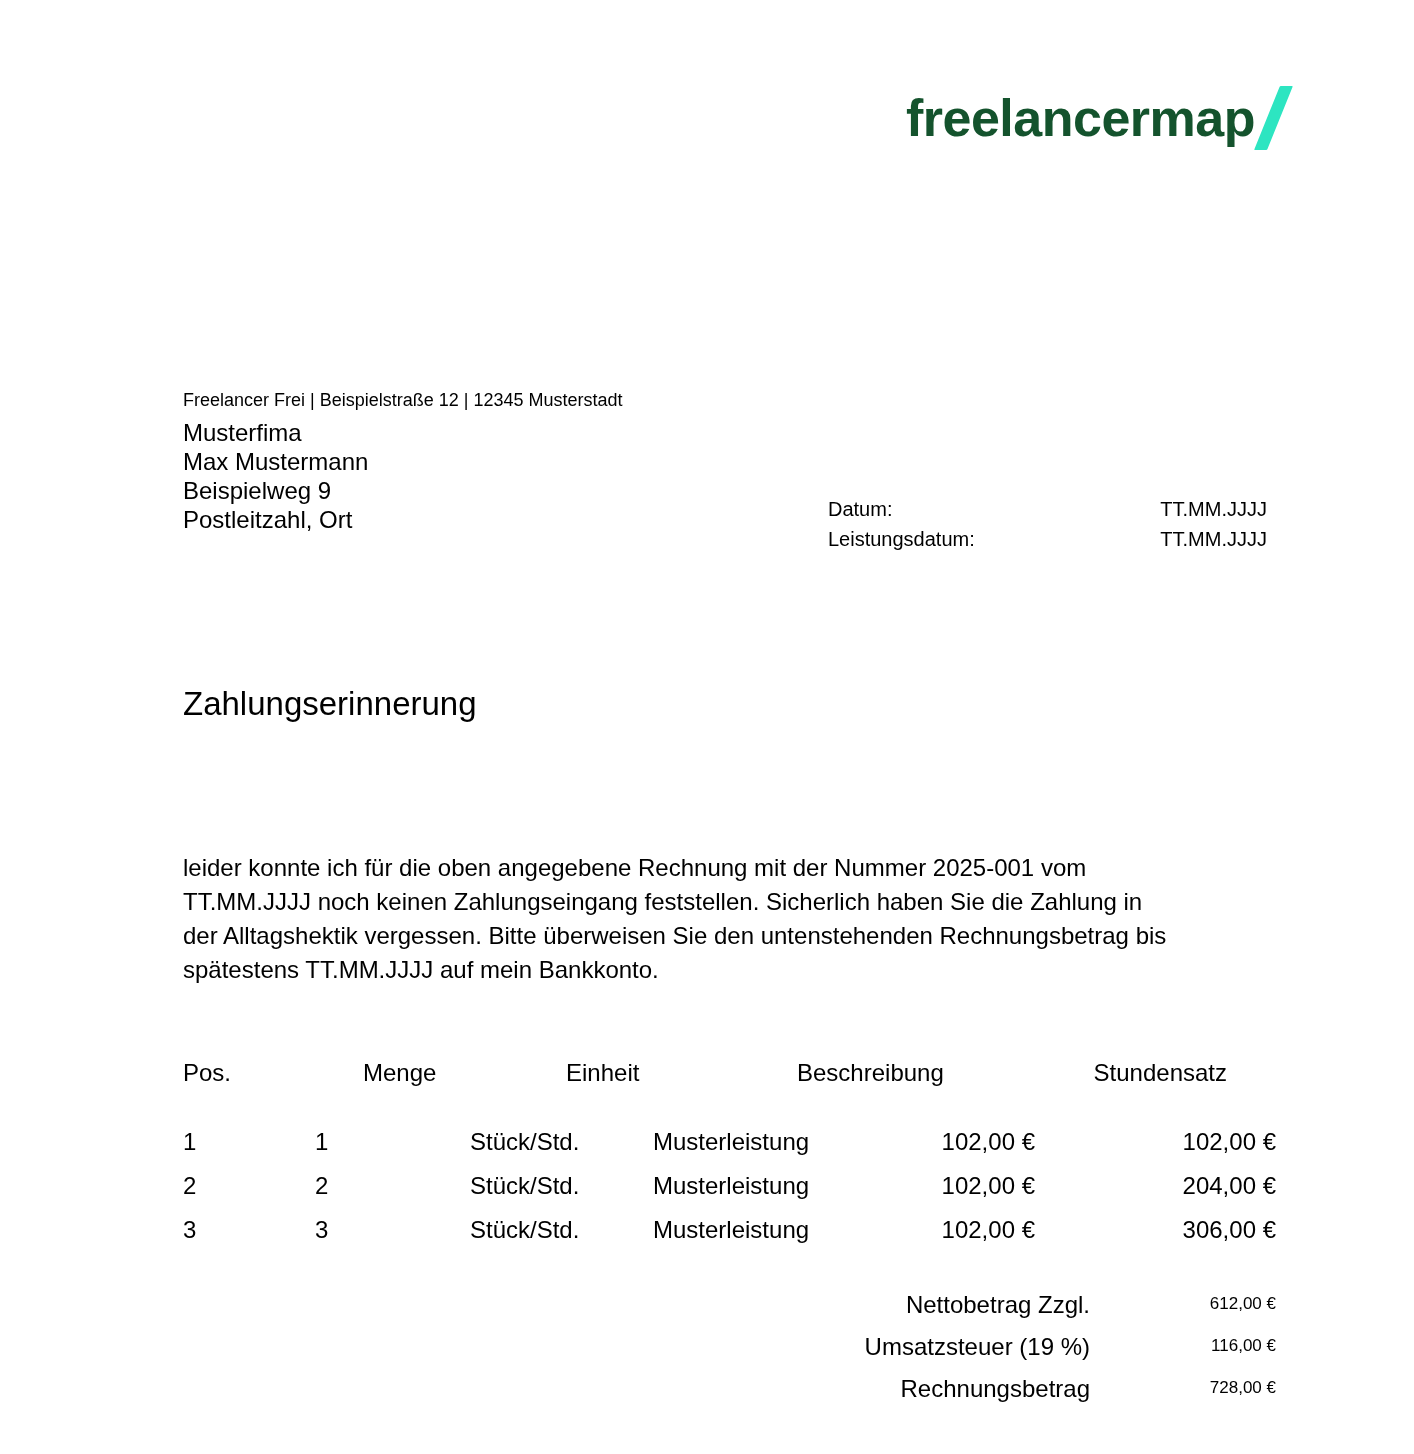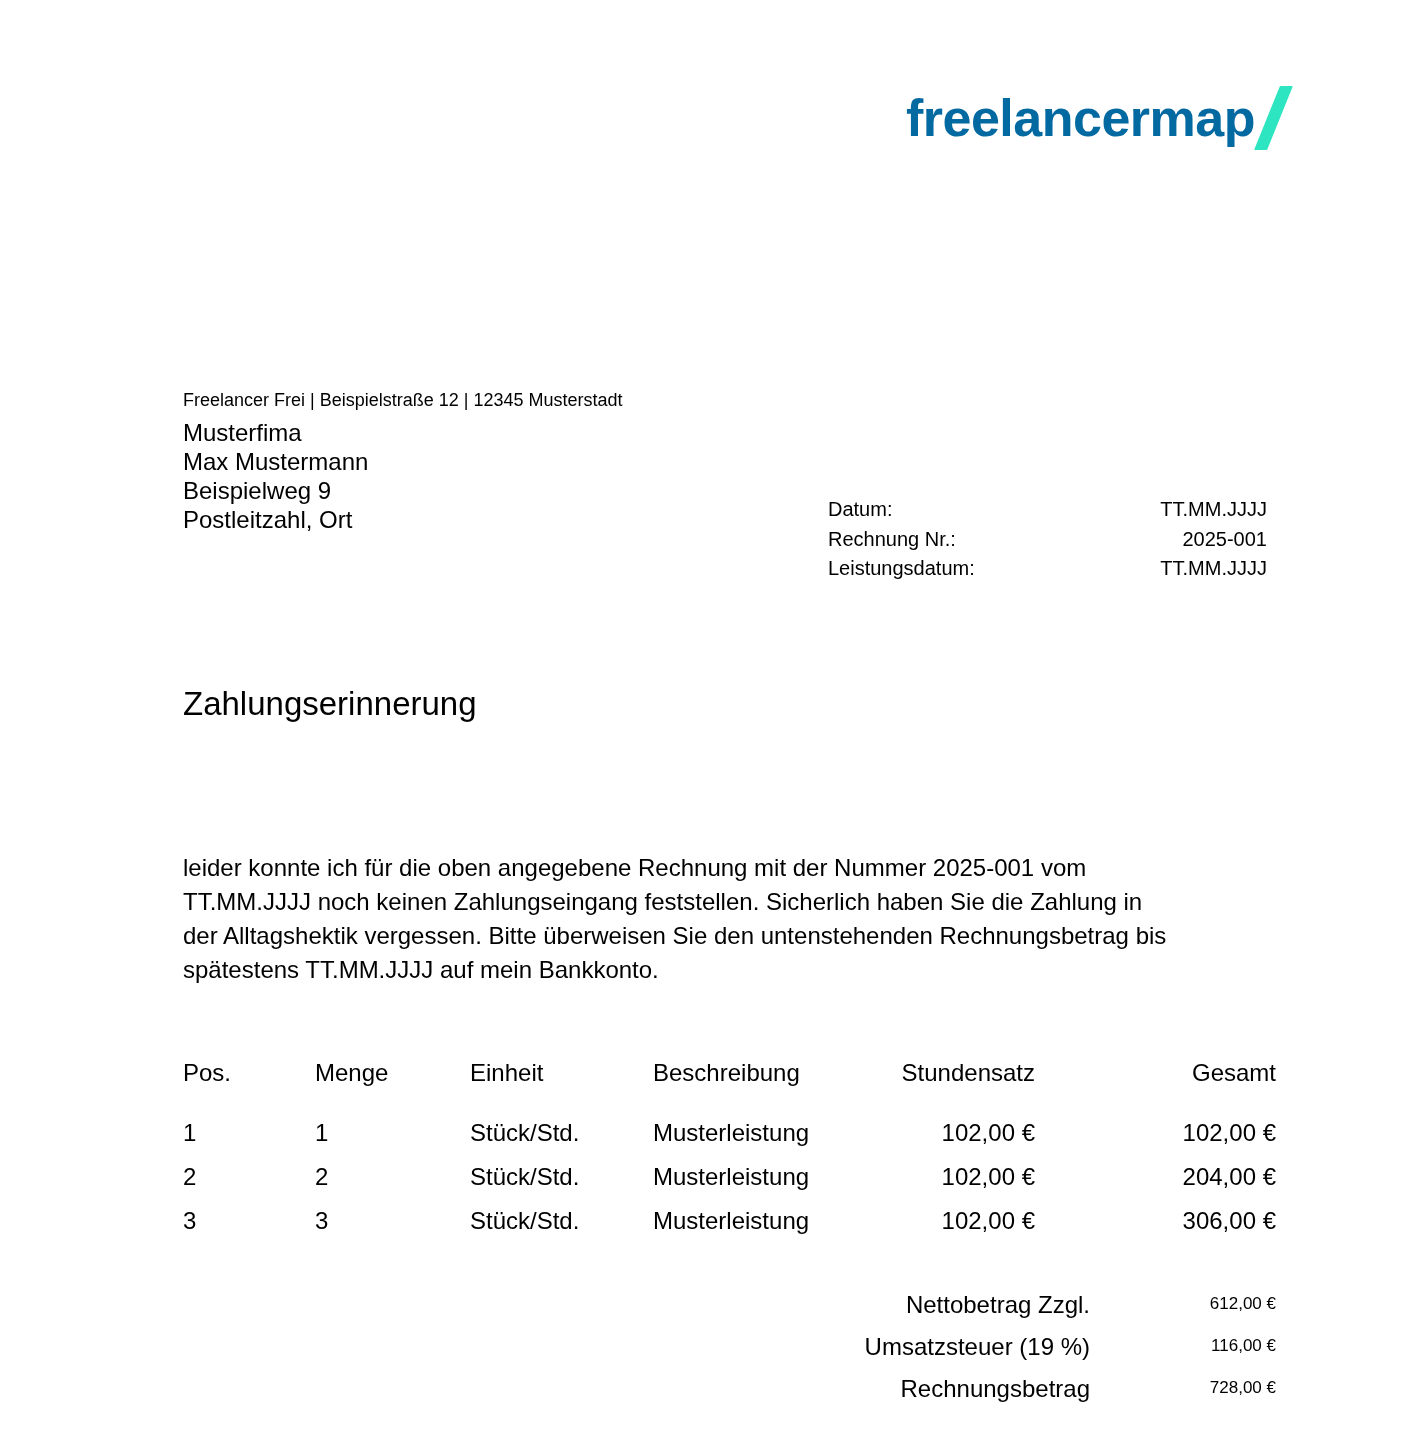--- a/index.html
+++ b/index.html
@@ -18,21 +18,21 @@
     position: absolute;
     top: 86px;
     right: 128px;
     display: flex;
     align-items: center;
   }
   .logo-text {
     font-size: 52px;
     font-weight: bold;
     letter-spacing: -0.5px;
-    color: #0369a1;
+    color: #14532d;
     line-height: 60px;
   }
   .logo-slash {
     display: inline-block;
     width: 13px;
     height: 64px;
     margin-left: 12px;
     margin-right: 6px;
     background: #2de5c1;
     transform: skewX(-22deg);
@@ -115,21 +115,21 @@
     font-size: 24px;
   }
   .trow {
     display: grid;
     grid-template-columns: 132px 155px 183px 245px 137px 241px;
     line-height: 26px;
     white-space: nowrap;
   }
   .trow > div:nth-child(5),
   .trow > div:nth-child(6) { text-align: right; }
-  .trow.thead { margin-bottom: 34px; }
+  .trow.thead { margin-bottom: 43px; gap: 48px; }
   .trow.tbody { margin-bottom: 18px; }
 
   
   .totals {
     position: absolute;
     left: 183px;
     top: 1292px;
     width: 1093px;
   }
   .total-row {
@@ -169,24 +169,20 @@
     <div>Musterfima</div>
     <div>Max Mustermann</div>
     <div>Beispielweg 9</div>
     <div>Postleitzahl, Ort</div>
   </div>
 
   <div class="meta">
     <div class="meta-row">
       <span>Datum:</span>
       <span>TT.MM.JJJJ</span>
-    </div>
-    <div class="meta-row">
-      <span>Rechnung Nr.:</span>
-      <span>2025-001</span>
     </div>
     <div class="meta-row">
       <span>Leistungsdatum:</span>
       <span>TT.MM.JJJJ</span>
     </div>
   </div>
 
   <h1 class="doc-title">Zahlungserinnerung</h1>
 
 

